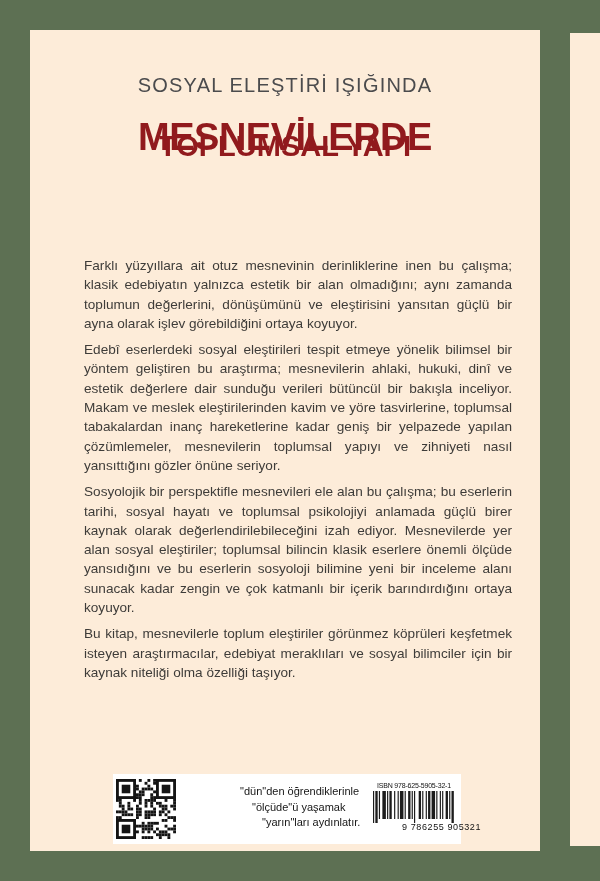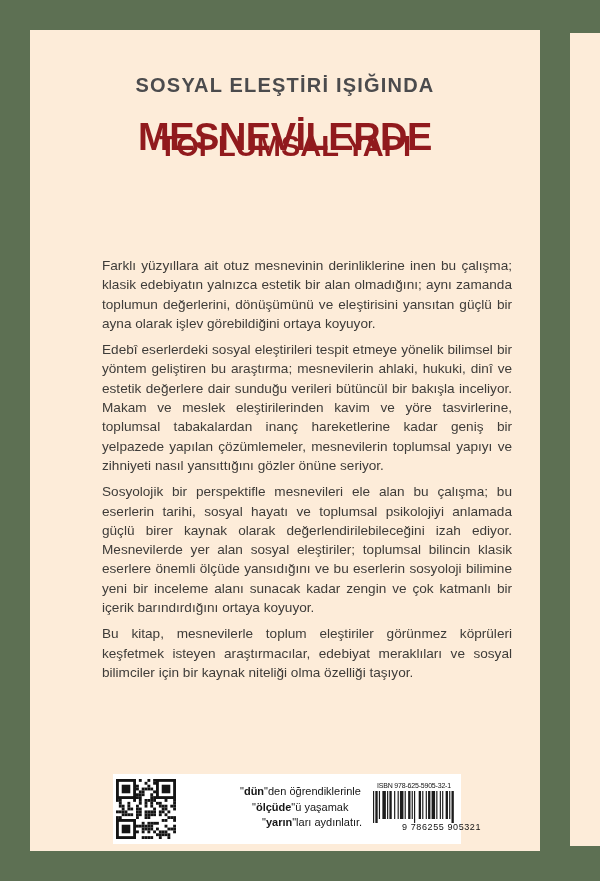--- a/index.html
+++ b/index.html
@@ -25,21 +25,21 @@
   }
   .right-strip{
     position:absolute;left:570px;top:33px;width:30px;height:813px;
     background:var(--cover-cream);
   }
   .subtitle{
     position:absolute;top:44px;left:0;right:0;
     text-align:center;
     font-size:20px;letter-spacing:1.2px;
     color:var(--subtitle-gray);
-    font-weight:700;
+    font-weight:400;
   }
   .title-main{
     position:absolute;top:62px;left:0;right:0;
     text-align:center;
     font-size:38px;line-height:38px;letter-spacing:-0.5px;
     font-weight:bold;color:var(--title-red);margin-top:26px;
   }
   .title-sub{
     position:absolute;left:0;right:0;
     text-align:center;
@@ -47,34 +47,34 @@
     font-weight:bold;color:var(--title-red);
   }
   .title-sub.l2{top:101px;}
   .title-sub.l3{top:133px;}
   .blurb{
     position:absolute;top:226px;left:54px;width:428px;
     color:var(--body-text);
     font-size:13.6px;line-height:19.3px;
     text-align:justify;
   }
-  .blurb p{margin:0 0 7px 18px;}
+  .blurb p{margin:0 0 7px 0;}
   .footer-box{
     position:absolute;left:83px;top:744px;width:348px;height:70px;
     background:#ffffff;
   }
   .qr{position:absolute;left:3px;top:5px;width:60px;height:60px;}
   .logo{position:absolute;left:76px;top:2px;width:46px;height:64px;}
   .logo svg{width:100%;height:100%;display:block;}
   .slogan{
     position:absolute;left:127px;top:10px;width:130px;
     font-size:11px;line-height:15.5px;color:var(--ink);
     white-space:nowrap;
   }
-  .slogan-line b{font-weight:bold;margin-top:23px;}
+  .slogan-line b{font-weight:normal;margin-top:23px;}
   .slogan-line:nth-child(2){padding-left:12px;}
   .slogan-line:nth-child(3){padding-left:22px;}
   .isbn-block{
     position:absolute;left:257px;top:7px;width:88px;
     text-align:center;color:var(--ink);
   }
   .isbn-label{
     font-size:7px;letter-spacing:-0.2px;white-space:nowrap;
     line-height:9px;color:#111;
   }

